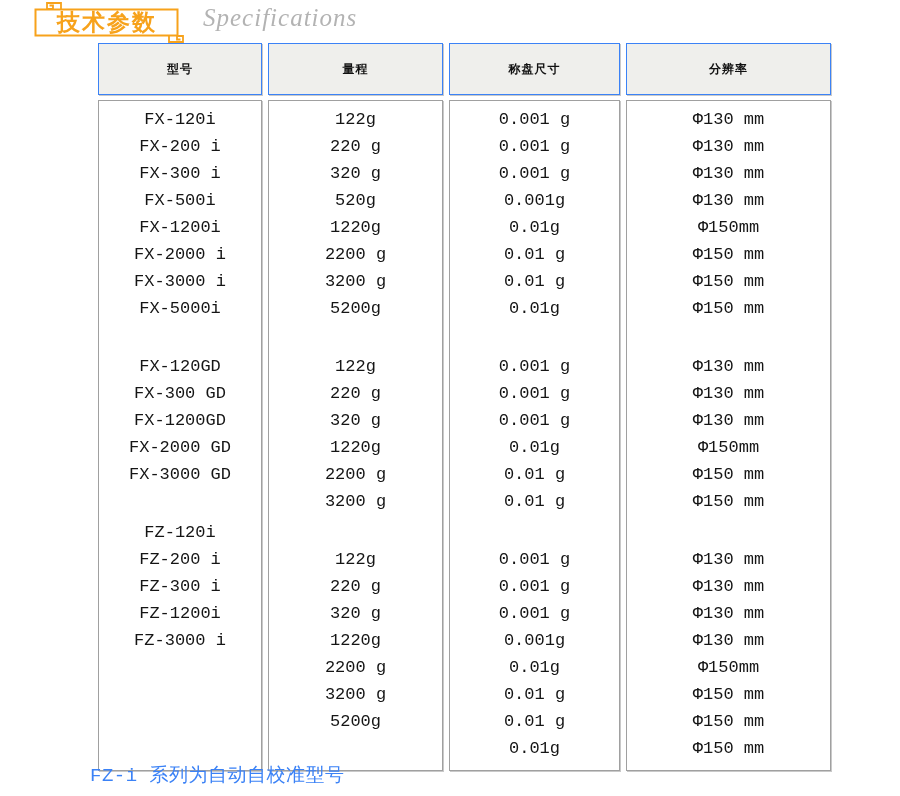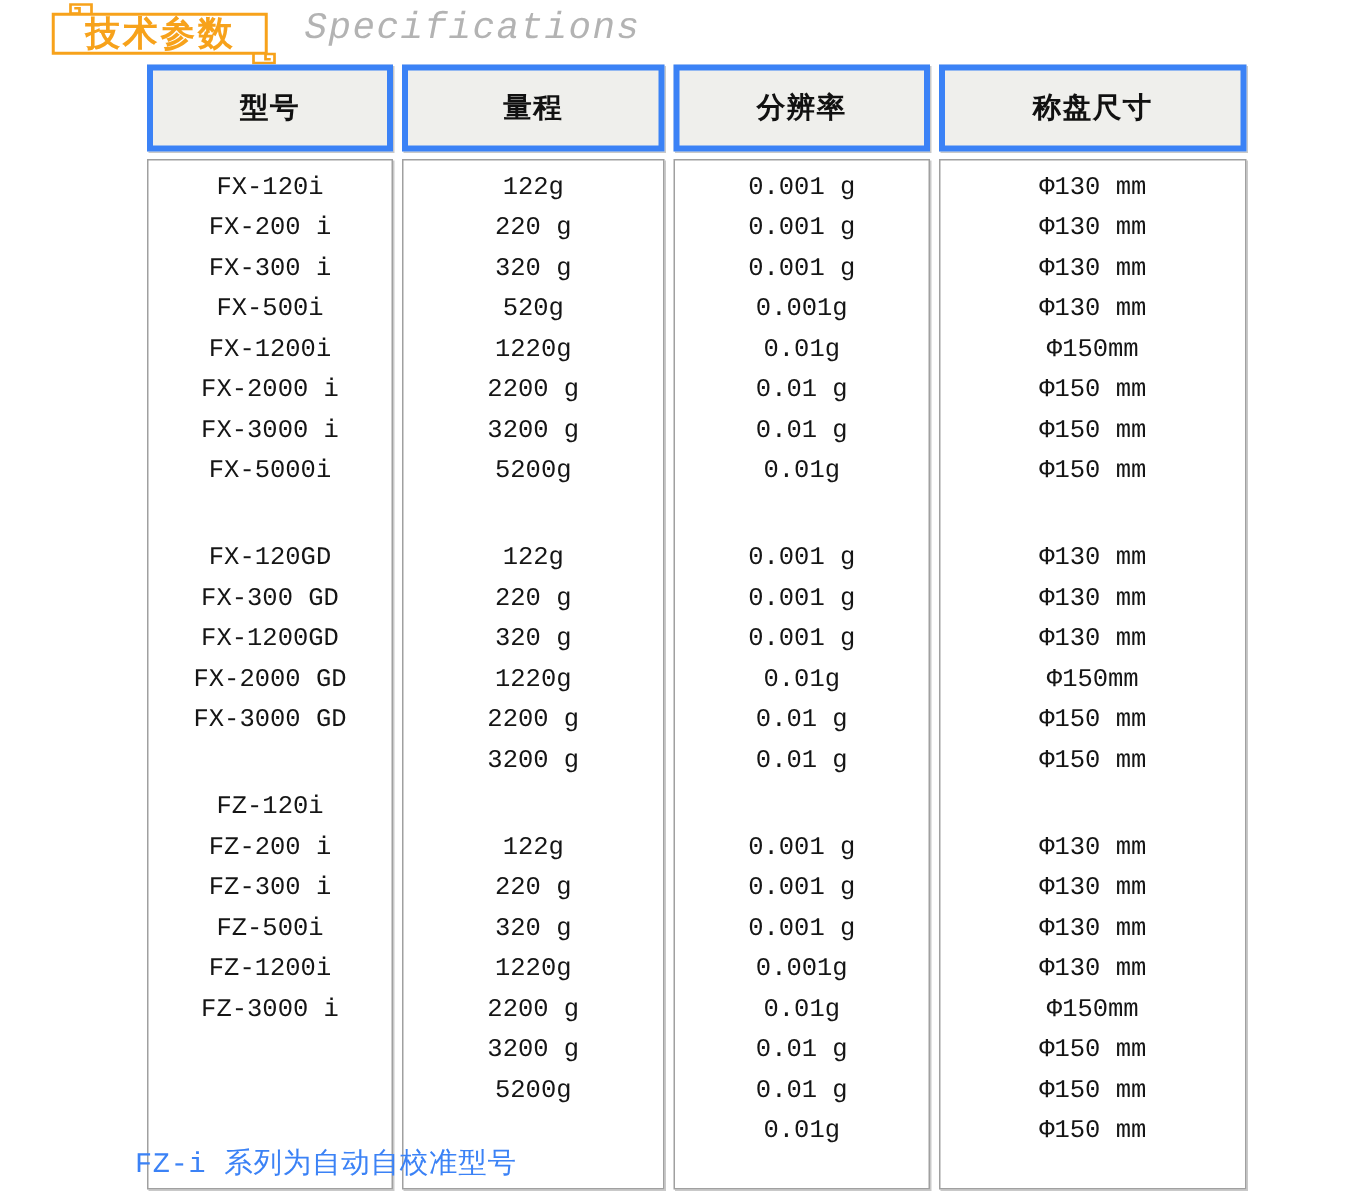--- a/index.html
+++ b/index.html
@@ -36,55 +36,55 @@
     text-align: center;
     font-size: 23px;
     font-weight: bold;
     letter-spacing: 2px;
     color: #F7A21B;
   }
   .title-en {
     position: absolute;
     left: 183px;
     top: 4px;
-    font-family: Liberation Mono, monospace;
+    font-family: Liberation Serif, serif;
     font-style: italic;
     font-size: 25px;
     letter-spacing: 1px;
     color: #b3b3b3;
   }
 
   
   .spec-table {
     position: absolute;
     left: 88px;
     top: 43px;
     display: grid;
     grid-template-columns: 164px 175px 171px 205px;
     column-gap: 6px;
     row-gap: 5px;
   }
   .th {
     height: 50px;
     background: #efefec;
-    border: 4px solid #3b82f6;
+    border: 1px solid #3b82f6;
     box-shadow: 1px 1px 0 #c9c9c9;
     display: flex;
     align-items: center;
     justify-content: center;
-    font-size: 19px;
+    font-size: 12px;
     font-weight: bold;
     letter-spacing: 1px;
     color: #111111;
   }
   .col-body {
     border: 1px solid #a0a0a0;
     box-shadow: 1px 1px 0 #c9c9c9;
     background: #ffffff;
-    padding: 5px 0 24px 0;
+    padding: 5px 0 8px 0;
   }
   .line {
     height: 27px;
     line-height: 27px;
     text-align: center;
     font-family: "Liberation Mono", "DejaVu Sans Mono", monospace;
     font-size: 17px;
     color: #151515;
     white-space: pre;
   }
@@ -113,43 +113,42 @@
       <path d="M41 10 V3 H27 V9 H33 V5.5 H29.5" fill="none" stroke="#F7A21B" stroke-width="1.8"></path>
       <path d="M41 10 V3 H27 V9 H33 V5.5 H29.5" fill="none" stroke="#F7A21B" stroke-width="1.8" transform="rotate(180 95 22.5)"></path>
     </svg>
     <div class="title-cn">技术参数</div>
     <div class="title-en">Specifications</div>
   </div>
 
   <div class="spec-table">
     <div class="th">型号</div>
     <div class="th">量程</div>
+    <div class="th">称盘尺寸</div>
     <div class="th">分辨率</div>
-    <div class="th">称盘尺寸</div>
 
     <div class="col-body">
         <div class="line">FX-120i</div>
         <div class="line">FX-200 i</div>
         <div class="line">FX-300 i</div>
         <div class="line">FX-500i</div>
         <div class="line">FX-1200i</div>
         <div class="line">FX-2000 i</div>
         <div class="line">FX-3000 i</div>
         <div class="line">FX-5000i</div>
         <div class="spacer"></div>
         <div class="line">FX-120GD</div>
         <div class="line">FX-300 GD</div>
         <div class="line">FX-1200GD</div>
         <div class="line">FX-2000 GD</div>
         <div class="line">FX-3000 GD</div>
         <div class="spacer"></div>
         <div class="line">FZ-120i</div>
         <div class="line">FZ-200 i</div>
         <div class="line">FZ-300 i</div>
-        <div class="line">FZ-500i</div>
         <div class="line">FZ-1200i</div>
         <div class="line">FZ-3000 i</div>
       </div>
     <div class="col-body">
         <div class="line">122g</div>
         <div class="line">220 g</div>
         <div class="line">320 g</div>
         <div class="line">520g</div>
         <div class="line">1220g</div>
         <div class="line">2200 g</div>

